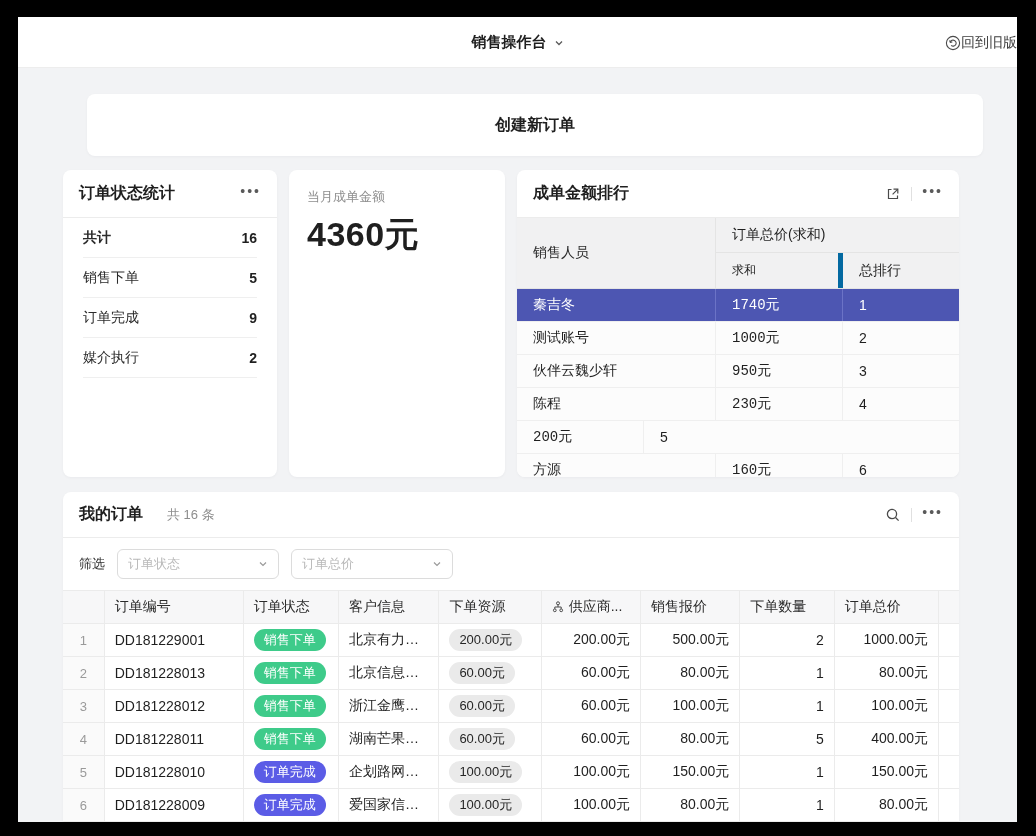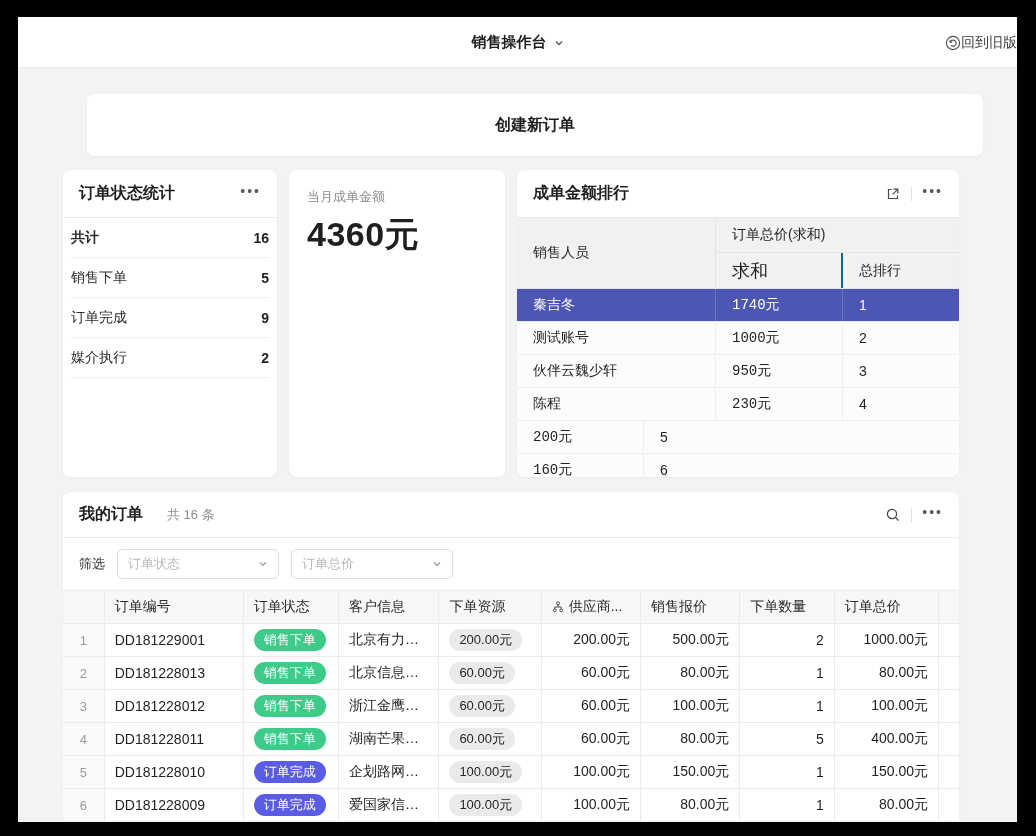--- a/index.html
+++ b/index.html
@@ -15,42 +15,42 @@
   .chev svg, .iconsvg svg { display:block; }
 
   
   .card { position:absolute; background:#fff; border-radius:8px; box-shadow:0 1px 3px rgba(31,35,41,.04); }
   .create-card { left:45px; top:77px; width:896px; height:62px; display:flex; align-items:center; justify-content:center; font-size:16px; font-weight:600; cursor:pointer;margin-left:24px; }
 
   
   .status-card { left:45px; top:153px; width:214px; height:307px; }
   .card-title-row { height:48px; display:flex; align-items:center; justify-content:space-between; padding:0 16px; border-bottom:1px solid #ececec; }
   .card-title { font-size:16px; font-weight:700; }
-  .status-rows { padding:0 8px; }
+  .status-rows { padding:0 20px; }
   .status-row { height:40px; display:flex; align-items:center; justify-content:space-between; border-bottom:1px solid #efefef; font-size:14px; }
   .status-row .lbl { color:#2b2b2b; }
   .status-row .val { font-weight:600; }
   .status-row.total .lbl, .status-row.total .val { font-weight:700; }
 
   
   .amount-card { left:271px; top:153px; width:216px; height:307px; padding:18px; }
   .amount-label { font-size:13px; color:#8d8d8d; margin-bottom:6px; }
   .amount-value { font-size:34px; font-weight:700; letter-spacing:.5px; }
 
   
   .ranking-card { left:499px; top:153px; width:442px; height:307px; overflow:hidden; }
   .icon-group { display:flex; align-items:center; gap:10px; color:#4a4a4a; }
   .vdiv { width:1px; height:14px; background:#e0e0e0; }
   .more-dots { letter-spacing:2px; font-size:14px; color:#5a5a5a; line-height:8px; padding-bottom:6px; cursor:pointer; }
   .rk-header { display:flex; background:#f1f1f2; border-bottom:1px solid #e4e4e4; }
   .rk-h-left { width:199px; display:flex; align-items:center; padding-left:16px; font-size:14px; color:#2b2b2b; border-right:1px solid #e4e4e4; }
   .rk-h-right { width:243px; }
   .rk-h-group { height:35px; display:flex; align-items:center; padding-left:16px; font-size:14px; border-bottom:1px solid #e4e4e4; }
   .rk-h-sub { height:35px; display:flex; }
-  .rk-h-sub .s1 { width:127px; display:flex; align-items:center; padding-left:16px; font-size:18px; border-right:2px solid #0369a1; }
+  .rk-h-sub .s1 { width:127px; display:flex; align-items:center; padding-left:16px; font-size:12px; border-right:5px solid #0369a1; }
   .rk-h-sub .s2 { width:116px; display:flex; align-items:center; padding-left:16px; font-size:14px; }
   .rk-row { display:flex; height:33px; border-bottom:1px solid #efefef; background:#fcfcfc; font-size:14px; cursor:default; }
   .rk-row .c-name { width:199px; display:flex; align-items:center; padding-left:16px; border-right:1px solid #efefef; }
   .rk-row .c-sum { width:127px; display:flex; align-items:center; padding-left:16px; border-right:1px solid #efefef;font-family:Liberation Mono, monospace; }
   .rk-row .c-rank { width:116px; display:flex; align-items:center; padding-left:16px; }
   .rk-row.hl { background:#4d56b2; color:#fff; }
   .rk-row.hl .c-name, .rk-row.hl .c-sum { border-right-color:#6b73c6;text-align:center; }
 
   
   .orders-card { left:45px; top:475px; width:896px; height:336px; overflow:hidden; }
@@ -185,20 +185,21 @@
         <div class="rk-row">
           <div class="c-name">陈程</div>
           <div class="c-sum">230元</div>
           <div class="c-rank">4</div>
         </div>
         <div class="rk-row">
           <div class="c-sum">200元</div>
           <div class="c-rank">5</div>
         </div>
         <div class="rk-row">
+          <div class="c-name">方源</div>
           <div class="c-sum">160元</div>
           <div class="c-rank">6</div>
         </div>
       </div>
     </div>
 
     <div class="card orders-card">
       <div class="orders-title-row">
         <div class="orders-title-left">
           <span class="card-title">我的订单</span>

